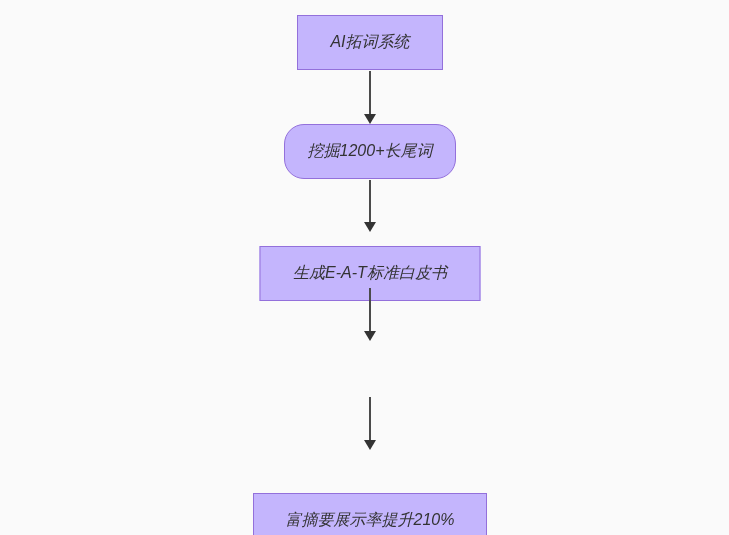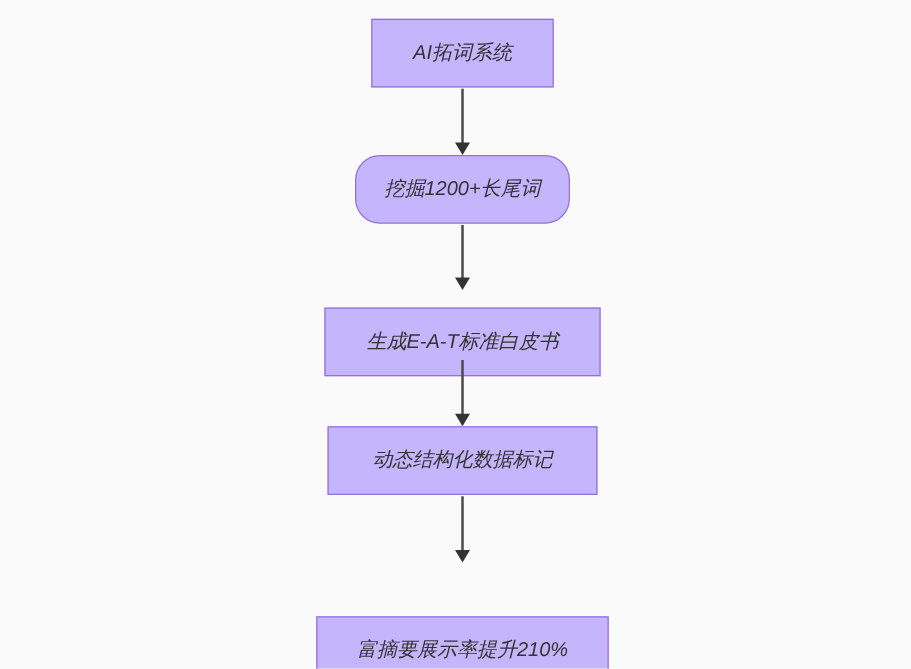--- a/index.html
+++ b/index.html
@@ -77,23 +77,20 @@
   </div>
 
   <div class="arrow a2"></div>
 
   <div class="node n3">
     <span>生成E-A-T标准白皮书</span>
   </div>
 
   <div class="arrow a3"></div>
 
-  <div class="node n4">
-    <span>动态结构化数据标记</span>
-  </div>
 
   <div class="arrow a4"></div>
 
   <div class="node n5">
     <span>富摘要展示率提升210%</span>
   </div>
 
 </div>
 
 </body></html>

